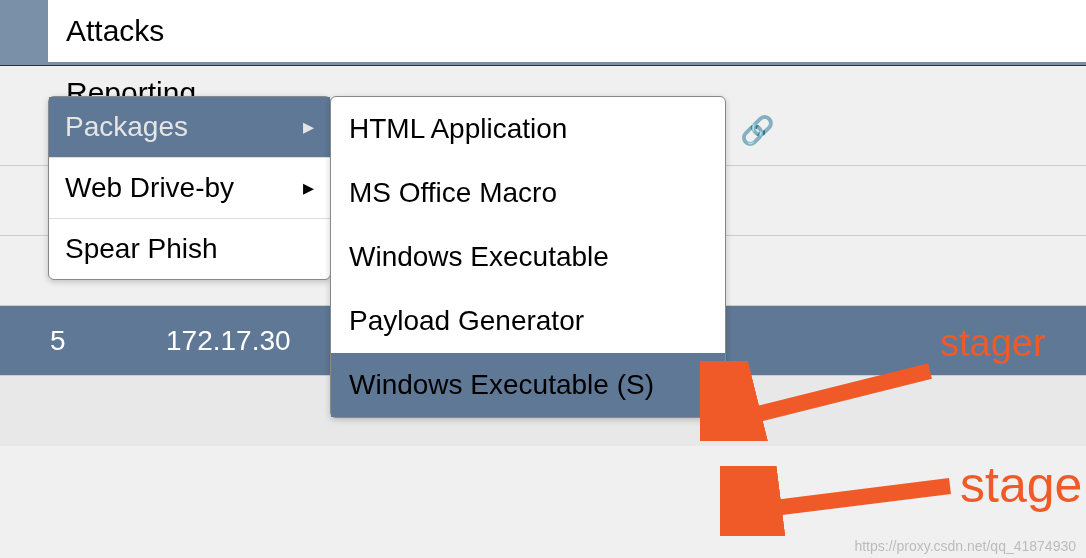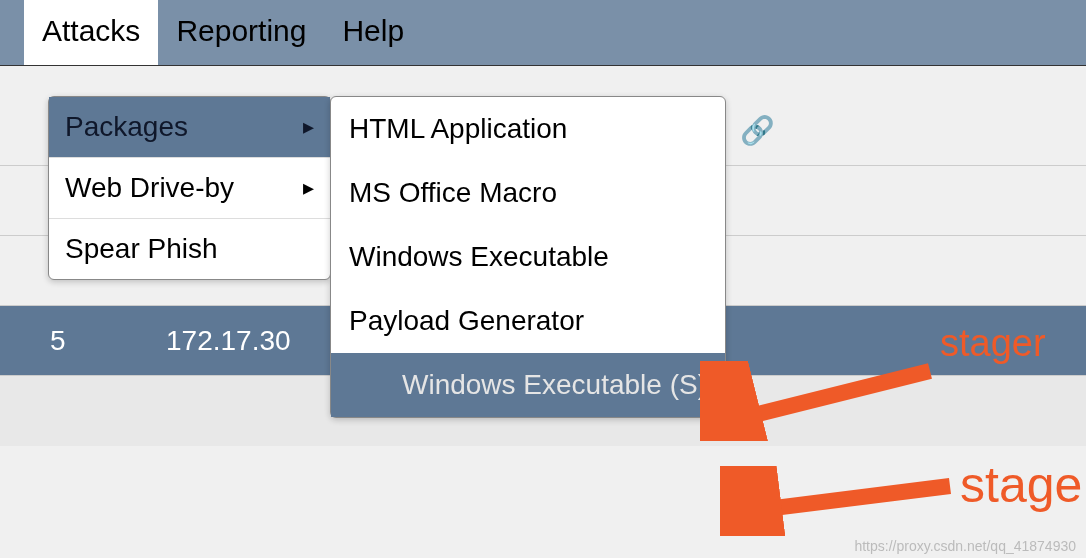--- a/index.html
+++ b/index.html
@@ -14,21 +14,22 @@
       width: 1086px;
       height: 558px;
       position: relative;
       overflow: hidden;
     }
     .menubar {
       display: flex;
       background: #7a90a8;
       border-bottom: 1px solid #333;
       height: 66px;
-      padding-left: 24px;
+      padding-left: 48px;
+      flex-direction: column;
     }
     .menubar-item {
       padding: 14px 18px;
       color: #000;
       font-size: 30px;
       cursor: pointer;
     }
     .menubar-item.active {
       background: #fff;
     }
@@ -54,21 +55,21 @@
       display: flex;
       justify-content: space-between;
       align-items: center;
       border-bottom: 1px solid #ddd;
     }
     .menu-item:last-child {
       border-bottom: none;
     }
     .menu-item.highlighted {
       background: #5e7895;
-      color: #0f172a;
+      color: #e5e5e5;
       gap: 34px;
     }
     .submenu-arrow {
       font-size: 22px;
       margin-left: 8px;
     }
     .dropdown-menu-2 {
       position: absolute;
       top: 30px;
       left: 330px;
@@ -79,22 +80,21 @@
       box-shadow: 0 2px 6px rgba(0,0,0,0.2);
       z-index: 11;
     }
     .submenu-item {
       padding: 16px 18px;
       font-size: 28px;
       cursor: pointer;
     }
     .submenu-item.highlighted {
       background: #5e7895;
-      color: #e5e5e5;
-      text-align: right;
+      color: #000000;
     }
     .background-table {
       position: absolute;
       top: 30px;
       left: 0;
       right: 0;
       z-index: 1;
     }
     .table-row {
       display: flex;

